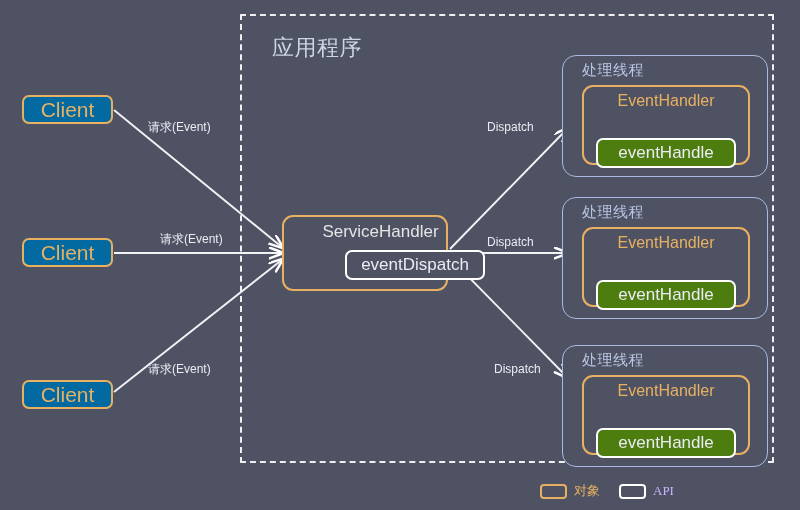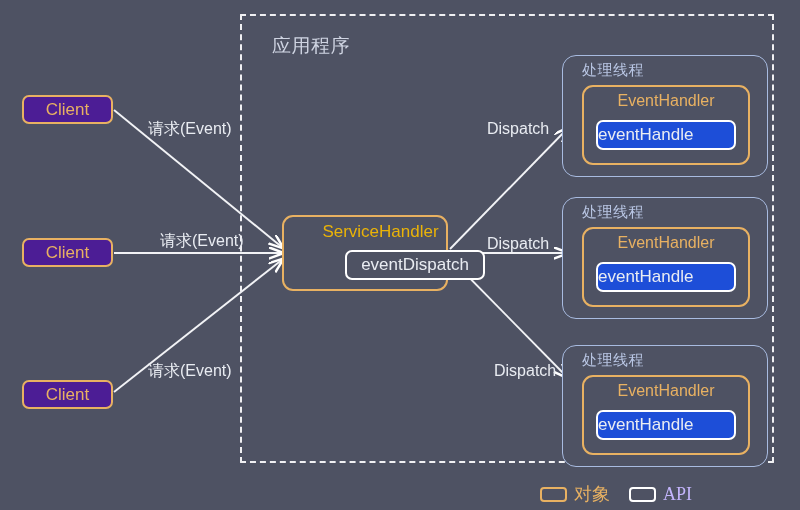--- a/index.html
+++ b/index.html
@@ -36,44 +36,44 @@
     width: 534px;
     height: 449px;
     border: 2.5px dashed #f0f0f3;
     box-sizing: border-box;
     border-radius: 1px;
   }
   .app-title {
     position: absolute;
     left: 272px;
     top: 33px;
-    font-size: 19px;
+    font-size: 22px;
     color: #cfd4e2;
     letter-spacing: 0.5px;
   }
   .reactor-label {
     position: absolute;
     left: 240px;
     top: 476px;
     width: 256px;
     text-align: center;
     font-size: 16px;
     color: #cfd4e2;
   }
 
   
   .client-box {
     position: absolute;
     width: 91px;
     height: 29px;
     border: 2px solid #e8b162;
     border-radius: 7px;
-    background: #4c1d95;
+    background: #0369a1;
     color: #e8b162;
-    font-size: 17px;
+    font-size: 21px;
     display: flex;
     align-items: center;
     justify-content: center;
     box-sizing: border-box;
   }
   .client-1 { left: 22px; top: 95px; }
   .client-2 { left: 22px; top: 238px; }
   .client-3 { left: 22px; top: 380px; }
 
   
@@ -88,21 +88,21 @@
     background: #4e5263;
     box-sizing: border-box;
   }
   .service-handler .sh-title {
     position: absolute;
     top: 5px;
     left: 0;
     right: 0;
     text-align: center;
     font-size: 17px;
-    color: #eab308;
+    color: #e5e5e5;
     padding-left: 31px;
   }
   .service-handler .api-box {
     position: absolute;
     left: 13px;
     top: 33px;
     width: 140px;
     height: 30px;
     border: 2.2px solid #ffffff;
     border-radius: 7px;
@@ -156,57 +156,57 @@
     top: 5px;
     left: 0;
     right: 0;
     text-align: center;
     font-size: 16px;
     color: #e8b162;
   }
   .thread-box .api-box {
     position: absolute;
     left: 12px;
-    top: 33px;
+    top: 51px;
     width: 140px;
     height: 30px;
     border: 2.2px solid #ffffff;
     border-radius: 7px;
-    background: #1d4ed8;
+    background: #4d7c0f;
     color: #e9ecf2;
     font-size: 17px;
     display: flex;
     align-items: center;
-    justify-content: flex-start;
+    justify-content: center;
     box-sizing: border-box;
   }
 
   
   .edge-label {
     position: absolute;
-    font-size: 16px;
+    font-size: 12px;
     color: #e9ecf2;
     white-space: nowrap;
   }
   .lbl-req1 { left: 148px; top: 119px; }
   .lbl-req2 { left: 160px; top: 231px; }
   .lbl-req3 { left: 148px; top: 361px; }
   .lbl-disp1 { left: 487px; top: 120px; }
   .lbl-disp2 { left: 487px; top: 235px; }
   .lbl-disp3 { left: 494px; top: 362px; }
 
   
   .legend {
     position: absolute;
     left: 540px;
     top: 482px;
     display: flex;
     align-items: center;
     gap: 7px;
-    font-size: 18px;
+    font-size: 13px;
   }
   .legend .swatch {
     width: 27px;
     height: 15px;
     border-radius: 4px;
     box-sizing: border-box;
   }
   .legend .swatch.obj { border: 2px solid #e8b162; }
   .legend .swatch.api { border: 2px solid #ffffff; }
   .legend .lg-text.obj { color: #e8b162; margin-right: 12px; }

